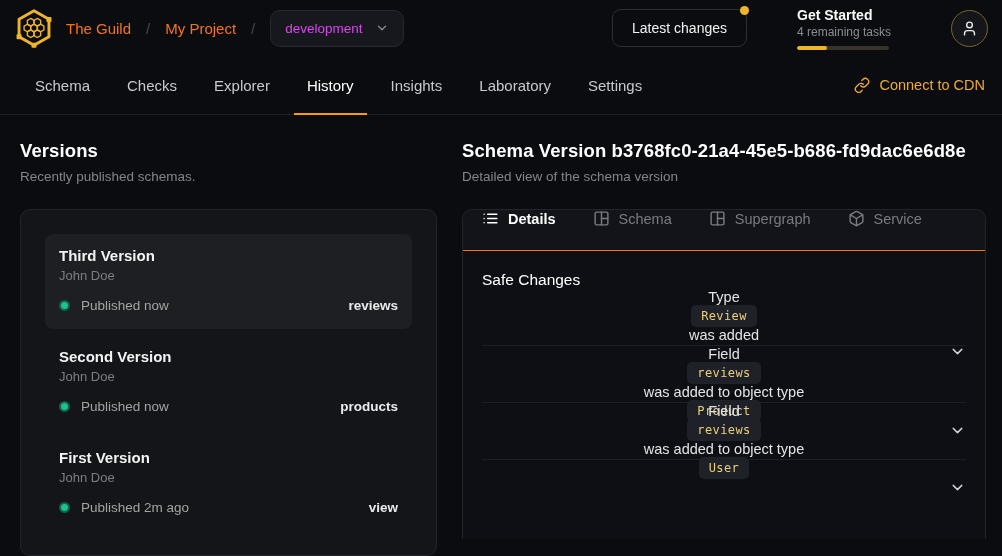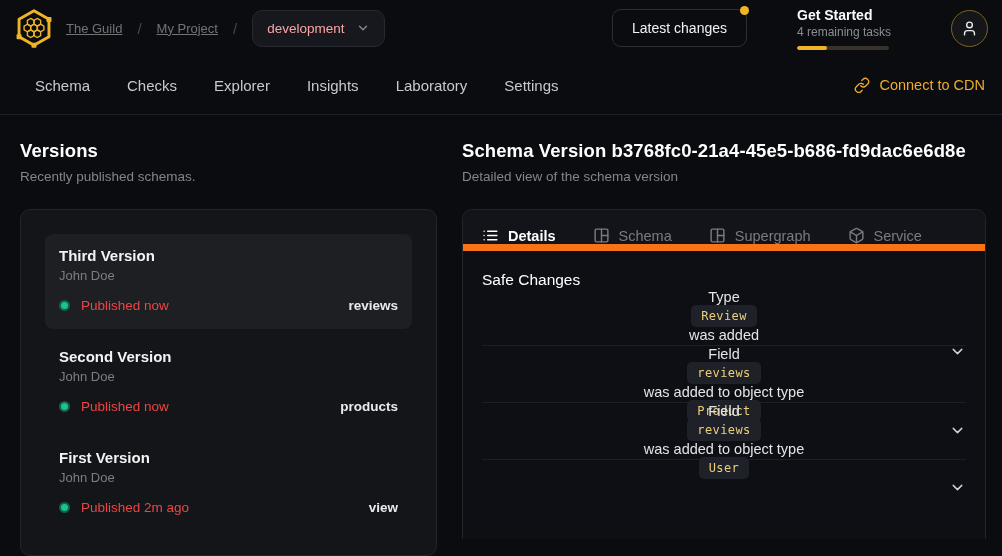--- a/index.html
+++ b/index.html
@@ -4,24 +4,24 @@
 <style>
   * { margin:0; padding:0; box-sizing:border-box; }
   html,body { background:#07090d; }
   body { font-family:"Liberation Sans", sans-serif; }
   .app { position:relative; width:1002px; height:556px; background:#0a0c10; overflow:hidden; color:#e6e7e9; }
 
   
   .header { display:flex; align-items:center; height:56px; padding:0 14px; }
   .logo { width:40px; height:40px; flex:0 0 auto; }
   .crumbs { display:flex; align-items:center; margin-left:12px; }
-  .crumb { font-size:13px; font-weight:500; color:#737373; cursor:pointer;text-decoration:underline; }
+  .crumb { font-size:15px; font-weight:500; color:#f97316; cursor:pointer; }
   .slash { color:#45484e; font-size:15px; margin:0 15px; }
   .target-btn { display:flex; align-items:center; gap:12px; background:#16181d; border:1px solid #262930;
-    border-radius:10px; padding:10px 14px; font-size:13.5px; color:#fca5a5; cursor:pointer;justify-content:flex-end; }
+    border-radius:10px; padding:10px 14px; font-size:13.5px; color:#d946ef; cursor:pointer;justify-content:flex-end; }
   .target-btn svg { width:14px; height:14px; color:#8a8d93; }
   .header-right { margin-left:auto; display:flex; align-items:center; }
   .latest-btn { position:relative; background:transparent; border:1px solid #2b2e35; border-radius:9px;
     padding:10px 19px; font-size:14px; color:#f1f2f3; cursor:pointer; font-family:inherit; }
   .latest-dot { position:absolute; top:-4px; right:-3px; width:9px; height:9px; border-radius:50%; background:#f0b429; }
   .get-started { margin-left:50px; width:92px; cursor:pointer; }
   .gs-title { font-size:14px; font-weight:700; color:#fbfbfc; white-space:nowrap; }
   .gs-sub { font-size:12px; color:#8b8d92; margin-top:2px; white-space:nowrap; }
   .gs-bar { margin-top:7px; width:92px; height:4px; border-radius:2px; background:#38332a; overflow:hidden; }
   .gs-fill { height:100%; border-radius:2px; background:#f0b429; }
@@ -47,27 +47,27 @@
   .panel-sub { font-size:13.5px; color:#83858b; margin-top:7px; }
 
   .versions-card { margin-top:25px; background:#131519; border:1px solid #22252b; border-radius:10px; padding:24px; }
   .version-item { padding:13px 14px 16px; border-radius:8px; margin-bottom:6px; cursor:pointer; }
   .version-item:last-child { margin-bottom:0; }
   .version-item.selected { background:#1d1f23; }
   .v-name { font-size:15px; font-weight:600; color:#f2f3f4; }
   .v-author { font-size:13px; color:#7c7e84; margin-top:4px; }
   .v-status-row { display:flex; align-items:center; margin-top:15px; }
   .v-dot { width:11px; height:11px; border-radius:50%; background:#1cc18c; border:2px solid #11604a; margin-right:11px; }
-  .v-status { font-size:13.5px; color:#ef4444; }
+  .v-status { font-size:13.5px; color:#a3a3a3; }
   .v-service { margin-left:auto; font-size:13.5px; font-weight:700; color:#e9eaec; }
 
   .detail-card { margin-top:25px; border:1px solid #22252b; border-bottom:none; border-radius:10px 10px 0 0;
     background:#0d0f14; height:330px; }
-  .dtab-strip { display:flex; align-items:flex-end; gap:37px; height:41px; padding:0 19px;
-    background:#121419; border-bottom:7px solid #f97316; border-radius:10px 10px 0 0; }
+  .dtab-strip { display:flex; align-items:flex-start; gap:37px; height:41px; padding:0 19px;
+    background:#121419; border-bottom:1px solid #f97316; border-radius:10px 10px 0 0; }
   .dtab { display:flex; align-items:center; gap:9px; font-size:14.5px; color:#797b81; cursor:pointer; }
   .dtab svg { width:17px; height:17px; }
   .dtab.active { color:#ffffff; font-weight:600; }
   .detail-body { padding:20px 19px 0; }
   .section-title { font-size:15.5px; font-weight:400; color:#ffffff; }
   .change-row { display:flex; align-items:center; height:57px; border-bottom:1px solid #1c1f25;
     font-size:14.5px; color:#e3e4e6; cursor:pointer;flex-direction:column; }
   .code-badge { font-family:"DejaVu Sans Mono", monospace; font-size:12px; color:#eccf7d; background:#1e2127;
     padding:4px 10px; border-radius:5px; margin:0 9px; letter-spacing:0.4px; white-space:nowrap; }
   .row-chevron { margin-left:auto; width:17px; height:17px; color:#cdd2d8; flex:0 0 auto; }
@@ -126,20 +126,21 @@
           </svg>
       </div>
     </div>
   </div>
 
   <div class="nav">
     <div class="nav-tabs" id="nav-tabs">
         <div class="tab">Schema</div>
         <div class="tab">Checks</div>
         <div class="tab">Explorer</div>
+        <div class="tab active">History</div>
         <div class="tab">Insights</div>
         <div class="tab">Laboratory</div>
         <div class="tab">Settings</div>
       </div>
     <div class="connect-cdn">
       <svg viewBox="0 0 24 24" fill="none" stroke="currentColor" stroke-width="2" stroke-linecap="round" stroke-linejoin="round">
           <path d="M10 13a5 5 0 0 0 7.54.54l3-3a5 5 0 0 0-7.07-7.07l-1.72 1.71"></path>
           <path d="M14 11a5 5 0 0 0-7.54.54l-3 3a5 5 0 0 0 7.07 7.07l1.71-1.71"></path>
         </svg>
       <span>Connect to CDN</span>

